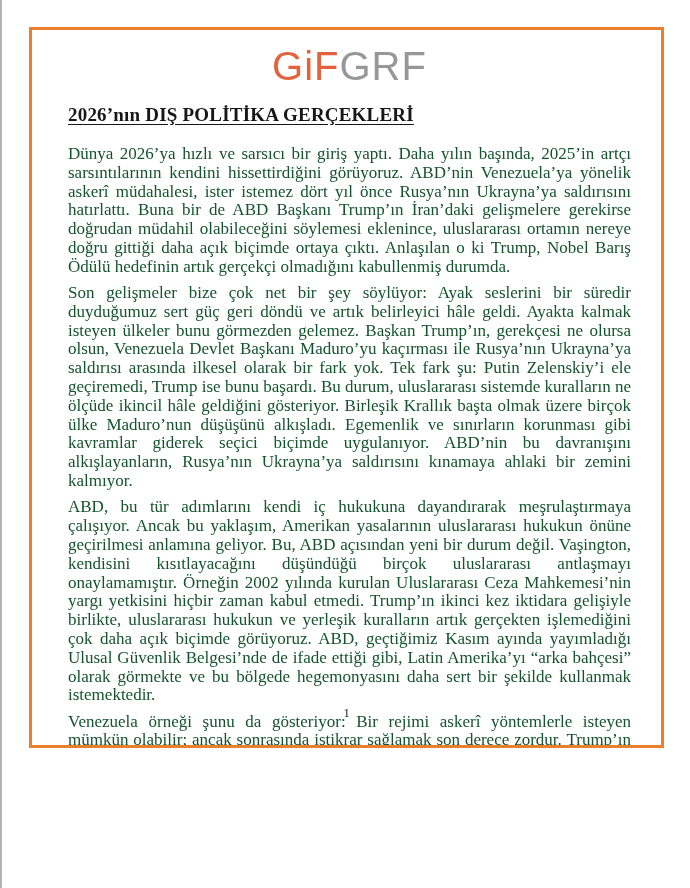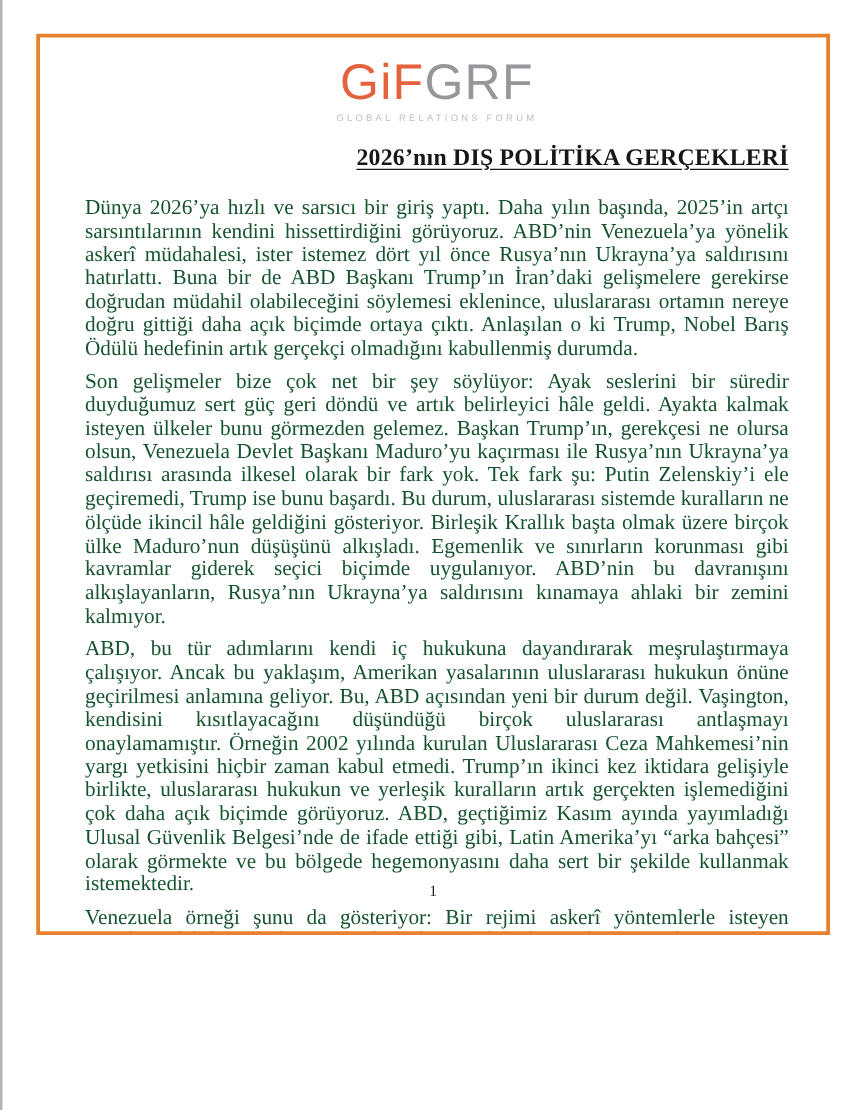--- a/index.html
+++ b/index.html
@@ -47,21 +47,21 @@
     font-family: "Liberation Sans", sans-serif;
     font-size: 7.5px;
     letter-spacing: 2.6px;
     color: var(--tagline-gray, #BDBDBE);
     line-height: 10px;
     margin-top: 2px;
   }
   .doc-title {
     font-size: 19px;
     font-weight: bold;
-    text-align: right;
+    text-align: left;
     text-decoration: underline;
     text-underline-offset: 3px;
     color: #171717;
     margin: 16px 0 19px 0;
     letter-spacing: 0.2px;
   }
   .doc-body p {
     font-size: 17px;
     line-height: 18.8px;
     text-align: justify;
@@ -81,21 +81,20 @@
 <body>
 
 <div class="window-left-edge"></div>
 
 <div class="page-frame">
 
   <header class="logo-block">
     <div class="logo-text">
       <span class="logo-gif">GiF</span><span class="logo-grf">GRF</span>
     </div>
-    <div class="logo-tagline">GLOBAL RELATIONS FORUM</div>
   </header>
 
   <h1 class="doc-title">2026’nın DIŞ POLİTİKA GERÇEKLERİ</h1>
 
   <section class="doc-body">
     <p>Dünya 2026’ya hızlı ve sarsıcı bir giriş yaptı. Daha yılın başında, 2025’in artçı sarsıntılarının kendini hissettirdiğini görüyoruz. ABD’nin Venezuela’ya yönelik askerî müdahalesi, ister istemez dört yıl önce Rusya’nın Ukrayna’ya saldırısını hatırlattı. Buna bir de ABD Başkanı Trump’ın İran’daki gelişmelere gerekirse doğrudan müdahil olabileceğini söylemesi eklenince, uluslararası ortamın nereye doğru gittiği daha açık biçimde ortaya çıktı. Anlaşılan o ki Trump, Nobel Barış Ödülü hedefinin artık gerçekçi olmadığını kabullenmiş durumda.</p>
     <p>Son gelişmeler bize çok net bir şey söylüyor: Ayak seslerini bir süredir duyduğumuz sert güç geri döndü ve artık belirleyici hâle geldi. Ayakta kalmak isteyen ülkeler bunu görmezden gelemez. Başkan Trump’ın, gerekçesi ne olursa olsun, Venezuela Devlet Başkanı Maduro’yu kaçırması ile Rusya’nın Ukrayna’ya saldırısı arasında ilkesel olarak bir fark yok. Tek fark şu: Putin Zelenskiy’i ele geçiremedi, Trump ise bunu başardı. Bu durum, uluslararası sistemde kuralların ne ölçüde ikincil hâle geldiğini gösteriyor. Birleşik Krallık başta olmak üzere birçok ülke Maduro’nun düşüşünü alkışladı. Egemenlik ve sınırların korunması gibi kavramlar giderek seçici biçimde uygulanıyor. ABD’nin bu davranışını alkışlayanların, Rusya’nın Ukrayna’ya saldırısını kınamaya ahlaki bir zemini kalmıyor.</p>
     <p>ABD, bu tür adımlarını kendi iç hukukuna dayandırarak meşrulaştırmaya çalışıyor. Ancak bu yaklaşım, Amerikan yasalarının uluslararası hukukun önüne geçirilmesi anlamına geliyor. Bu, ABD açısından yeni bir durum değil. Vaşington, kendisini kısıtlayacağını düşündüğü birçok uluslararası antlaşmayı onaylamamıştır. Örneğin 2002 yılında kurulan Uluslararası Ceza Mahkemesi’nin yargı yetkisini hiçbir zaman kabul etmedi. Trump’ın ikinci kez iktidara gelişiyle birlikte, uluslararası hukukun ve yerleşik kuralların artık gerçekten işlemediğini çok daha açık biçimde görüyoruz. ABD, geçtiğimiz Kasım ayında yayımladığı Ulusal Güvenlik Belgesi’nde de ifade ettiği gibi, Latin Amerika’yı “arka bahçesi” olarak görmekte ve bu bölgede hegemonyasını daha sert bir şekilde kullanmak istemektedir.</p>
     <p>Venezuela örneği şunu da gösteriyor: Bir rejimi askerî yöntemlerle isteyen mümkün olabilir; ancak sonrasında istikrar sağlamak son derece zordur. Trump’ın “Venezuela’yı biz yöneteceğiz” yönündeki açıklamaları ve hatta Nobel Barış Ödülü sahibi muhalefet lideri Machado’nun dahi şansı</p>
   </section>

